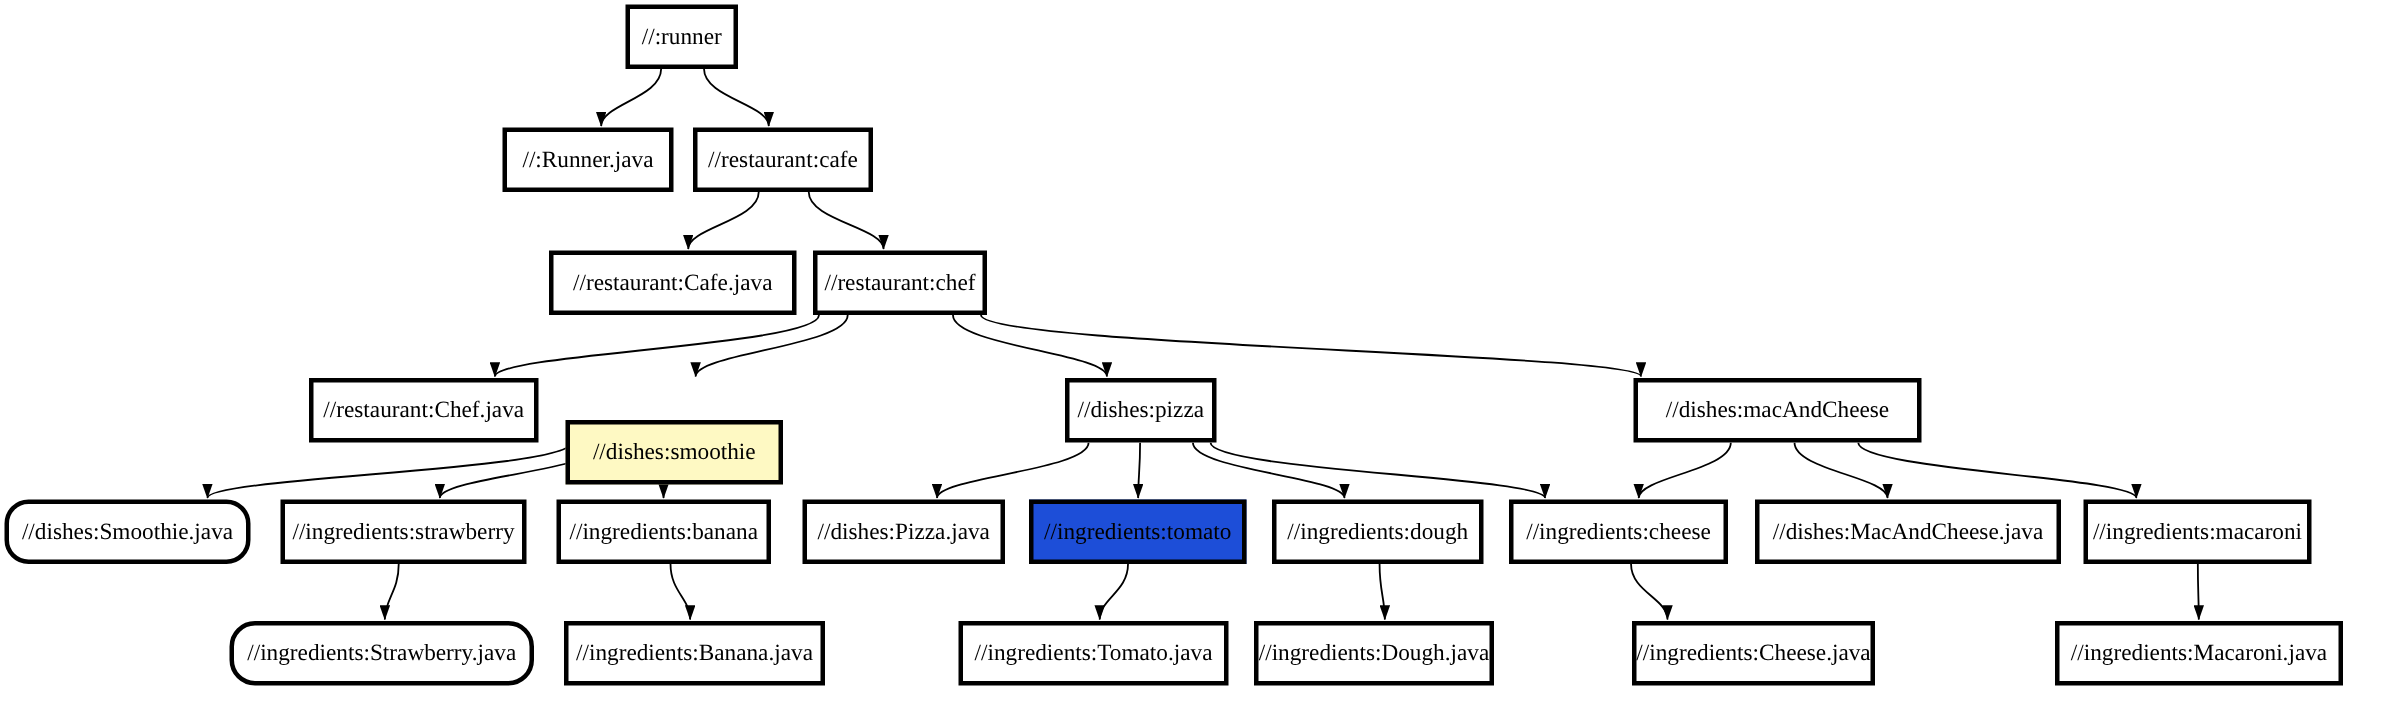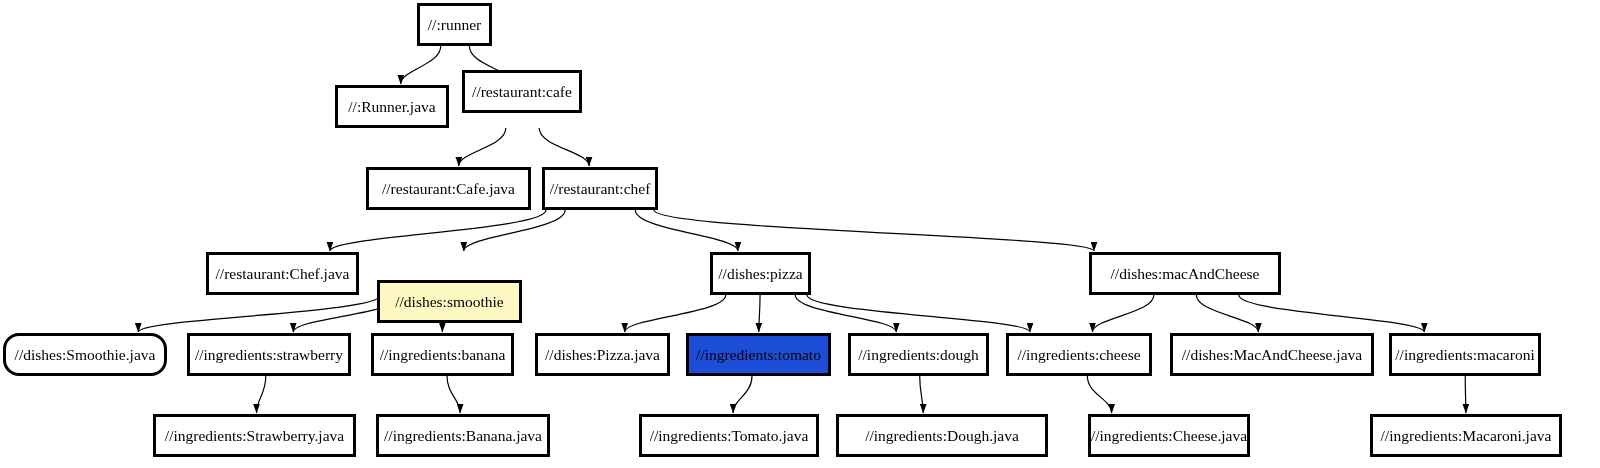--- a/index.html
+++ b/index.html
@@ -76,21 +76,21 @@
       <path d="M1087.36,376 C1087.36,394.5 1111.6648,399.125 1111.6648,413" fill="none" stroke="#000000" stroke-width="1.2" marker-end="url(#arrowhead)"></path>
       <path d="M1465.22,376 C1465.22,394.5 1465.8596,399.125 1465.8596,413" fill="none" stroke="#000000" stroke-width="1.2" marker-end="url(#arrowhead)"></path>
     </svg>
   <div id="node-layer">
       <div class="graph-node" style="left: 417px; top: 3px; width: 75px; height: 43px; border-color: rgb(0, 0, 0); background: rgb(255, 255, 255);">
         <span class="node-label">//:runner</span>
       </div>
       <div class="graph-node" style="left: 335px; top: 85px; width: 114px; height: 43px; border-color: rgb(0, 0, 0); background: rgb(255, 255, 255);">
         <span class="node-label">//:Runner.java</span>
       </div>
-      <div class="graph-node" style="left: 462px; top: 70px; width: 120px; height: 43px; border-color: rgb(0, 0, 0); background: rgb(255, 255, 255);">
+      <div class="graph-node" style="left: 462px; top: 85px; width: 120px; height: 43px; border-color: rgb(0, 0, 0); background: rgb(255, 255, 255);">
         <span class="node-label">//restaurant:cafe</span>
       </div>
       <div class="graph-node" style="left: 366px; top: 167px; width: 165px; height: 43px; border-color: rgb(0, 0, 0); background: rgb(255, 255, 255);">
         <span class="node-label">//restaurant:Cafe.java</span>
       </div>
       <div class="graph-node" style="left: 542px; top: 167px; width: 116px; height: 43px; border-color: rgb(0, 0, 0); background: rgb(255, 255, 255);">
         <span class="node-label">//restaurant:chef</span>
       </div>
       <div class="graph-node" style="left: 206px; top: 252px; width: 153px; height: 43px; border-color: rgb(0, 0, 0); background: rgb(255, 255, 255);">
         <span class="node-label">//restaurant:Chef.java</span>
@@ -124,30 +124,30 @@
       </div>
       <div class="graph-node" style="left: 1006px; top: 333px; width: 146px; height: 43px; border-color: rgb(0, 0, 0); background: rgb(255, 255, 255);">
         <span class="node-label">//ingredients:cheese</span>
       </div>
       <div class="graph-node" style="left: 1170px; top: 333px; width: 204px; height: 43px; border-color: rgb(0, 0, 0); background: rgb(255, 255, 255);">
         <span class="node-label">//dishes:MacAndCheese.java</span>
       </div>
       <div class="graph-node" style="left: 1389px; top: 333px; width: 152px; height: 43px; border-color: rgb(0, 0, 0); background: rgb(255, 255, 255);">
         <span class="node-label">//ingredients:macaroni</span>
       </div>
-      <div class="graph-node" style="left: 153px; top: 414px; width: 203px; height: 43px; border-color: rgb(0, 0, 0); background: rgb(255, 255, 255);">
+      <div class="graph-node" style="left: 153px; top: 414px; width: 203px; height: 43px; border-color: rgb(0, 0, 0); background: rgb(255, 255, 255); border-radius: 17px;">
         <span class="node-label">//ingredients:Strawberry.java</span>
       </div>
       <div class="graph-node" style="left: 376px; top: 414px; width: 174px; height: 43px; border-color: rgb(0, 0, 0); background: rgb(255, 255, 255);">
         <span class="node-label">//ingredients:Banana.java</span>
       </div>
       <div class="graph-node" style="left: 639px; top: 414px; width: 180px; height: 43px; border-color: rgb(0, 0, 0); background: rgb(255, 255, 255);">
         <span class="node-label">//ingredients:Tomato.java</span>
       </div>
-      <div class="graph-node" style="left: 836px; top: 414px; width: 212px; height: 43px; border-color: rgb(0, 0, 0); background: rgb(255, 255, 255);">
+      <div class="graph-node" style="left: 836px; top: 414px; width: 160px; height: 43px; border-color: rgb(0, 0, 0); background: rgb(255, 255, 255);">
         <span class="node-label">//ingredients:Dough.java</span>
       </div>
       <div class="graph-node" style="left: 1088px; top: 414px; width: 162px; height: 43px; border-color: rgb(0, 0, 0); background: rgb(255, 255, 255); text-align: center;">
         <span class="node-label">//ingredients:Cheese.java</span>
       </div>
       <div class="graph-node" style="left: 1370px; top: 414px; width: 192px; height: 43px; border-color: rgb(0, 0, 0); background: rgb(255, 255, 255);">
         <span class="node-label">//ingredients:Macaroni.java</span>
       </div>
     </div>
 </div>

